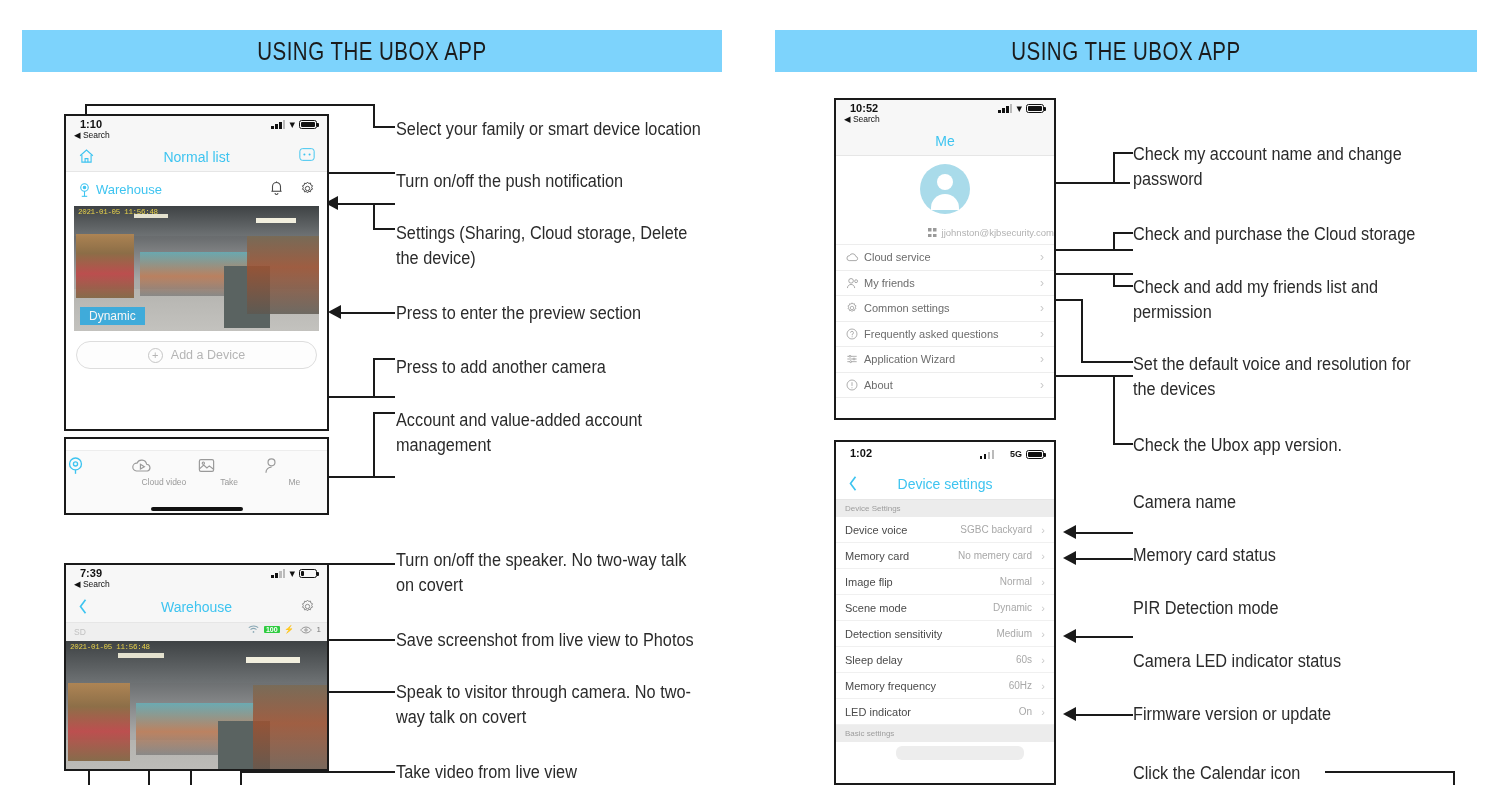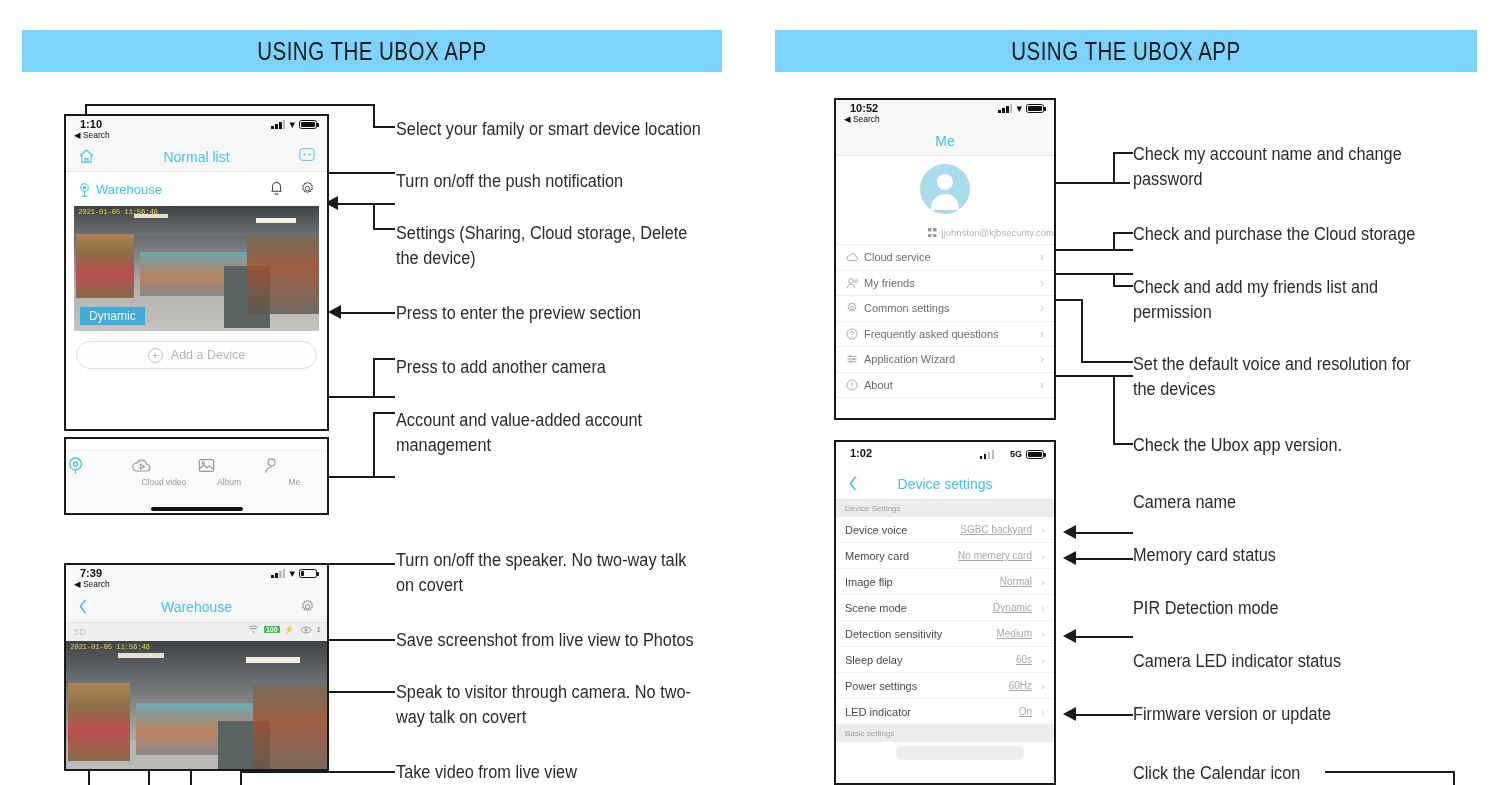--- a/index.html
+++ b/index.html
@@ -186,21 +186,21 @@
   .me-row .chev{ position:absolute; right:10px; color:#c9c9c9; font-size:12px; }
 
   
   .sec-head{ background:#ececec; height:17px; display:flex; align-items:center; padding:0 9px;
      font-size:8px; color:#9d9d9d; }
   .ds-row{
     height:26px; display:flex; align-items:center; padding:0 9px;
     position:relative; background:#fff; border-bottom:1px solid #f0f0f0;
   }
   .ds-label{ font-size:11px; color:#4a4a4a; }
-  .ds-val{ position:absolute; right:22px; font-size:10px; color:#a8a8a8;text-decoration:underline; }
+  .ds-val{ position:absolute; right:22px; font-size:10px; color:#a8a8a8; }
   .ds-chev{ position:absolute; right:9px; color:#c9c9c9; font-size:11px; }
   svg{ display:block; }
 </style>
 </head>
 <body>
 
 <div class="page">
 
   <div class="banner" id="banner-left">
     <span>USING THE UBOX APP</span>
@@ -375,21 +375,21 @@
           <div class="tl">Cloud video</div>
         </div>
         <div class="tab">
           <div class="ti">
             <svg width="19" height="19" viewBox="0 0 24 24" fill="none" stroke="#9a9a9a" stroke-width="1.5">
                 <rect x="3" y="4.5" width="18" height="15" rx="2"></rect>
                 <circle cx="8" cy="9" r="1.4"></circle>
                 <path d="M3.5 16l5-4.5 4 3.5 3-2.5 5 4"></path>
               </svg>
           </div>
-          <div class="tl">Album</div>
+          <div class="tl">Take</div>
         </div>
         <div class="tab">
           <div class="ti">
             <svg width="19" height="19" viewBox="0 0 24 24" fill="none" stroke="#9a9a9a" stroke-width="1.5">
                 <circle cx="12" cy="8" r="4.4"></circle>
                 <path d="M5 21c0-4 3.2-7 7-7"></path>
               </svg>
           </div>
           <div class="tl">Me</div>
         </div>
@@ -677,21 +677,21 @@
         <span class="ds-label">Detection sensitivity</span>
         <span class="ds-val">Medium</span>
         <span class="ds-chev">›</span>
       </div>
       <div class="ds-row">
         <span class="ds-label">Sleep delay</span>
         <span class="ds-val">60s</span>
         <span class="ds-chev">›</span>
       </div>
       <div class="ds-row">
-        <span class="ds-label">Power settings</span>
+        <span class="ds-label">Memory frequency</span>
         <span class="ds-val">60Hz</span>
         <span class="ds-chev">›</span>
       </div>
       <div class="ds-row">
         <span class="ds-label">LED indicator</span>
         <span class="ds-val">On</span>
         <span class="ds-chev">›</span>
       </div>
 
       <div class="sec-head">Basic settings</div>

